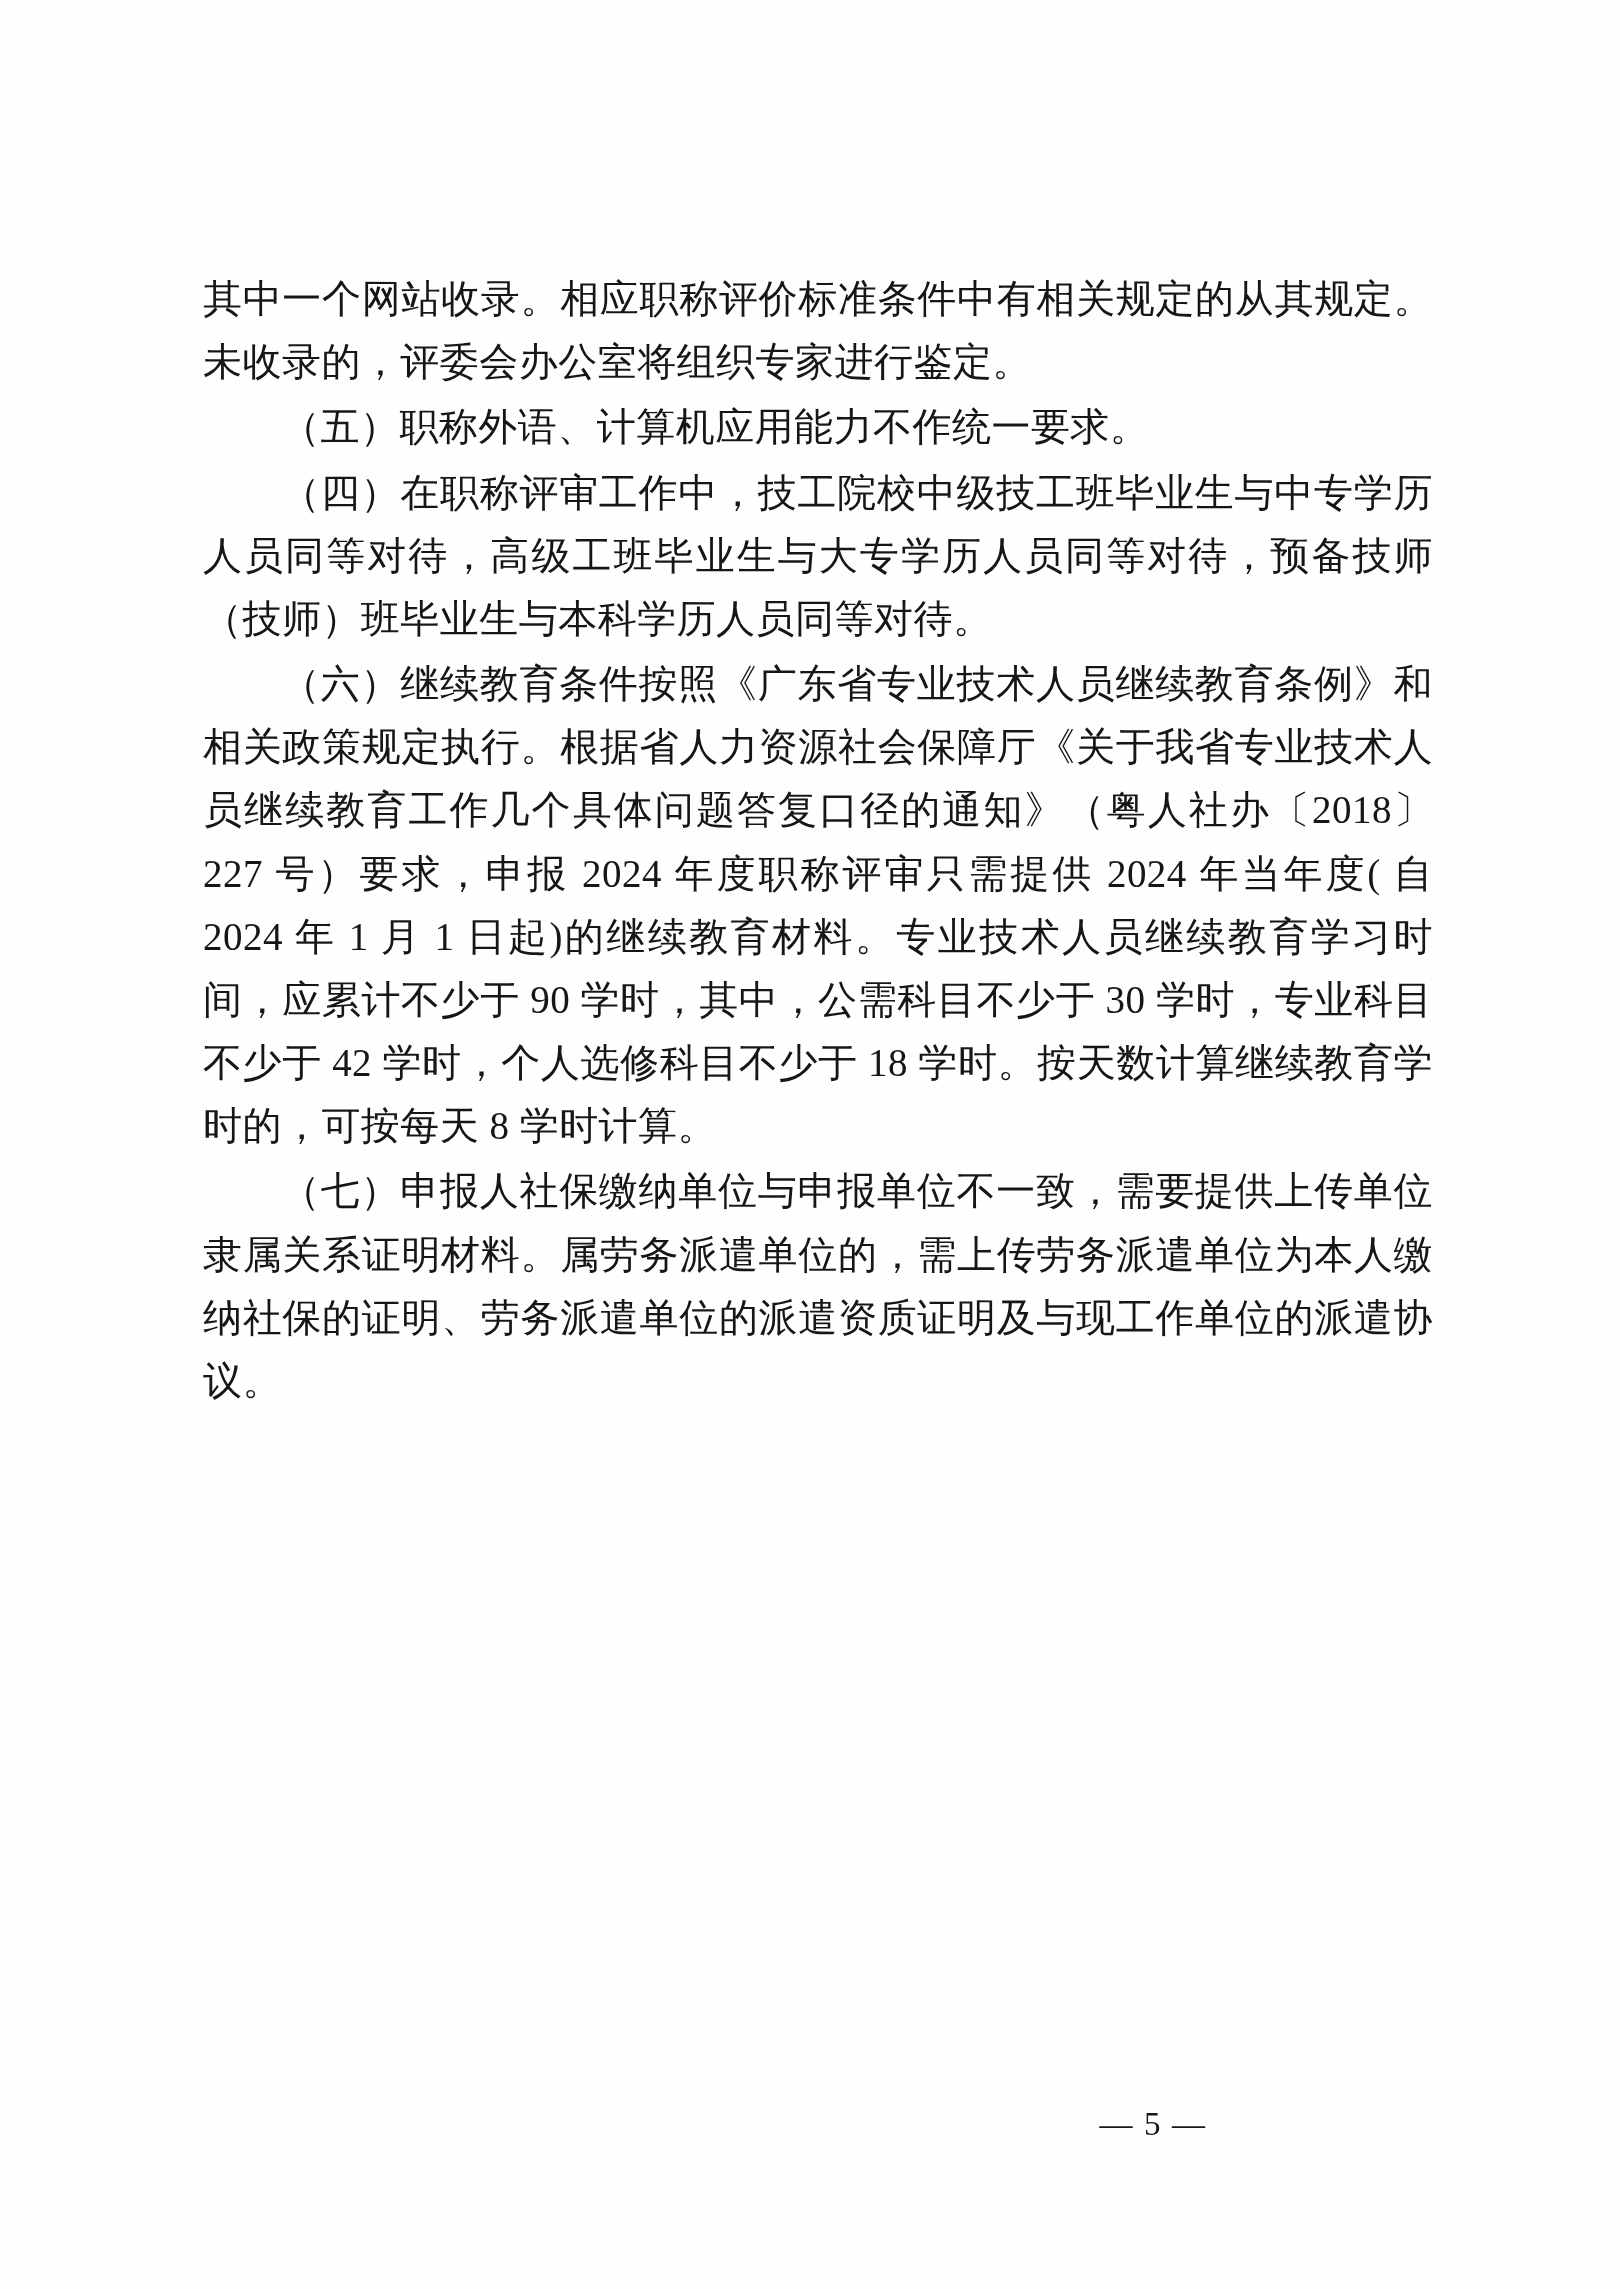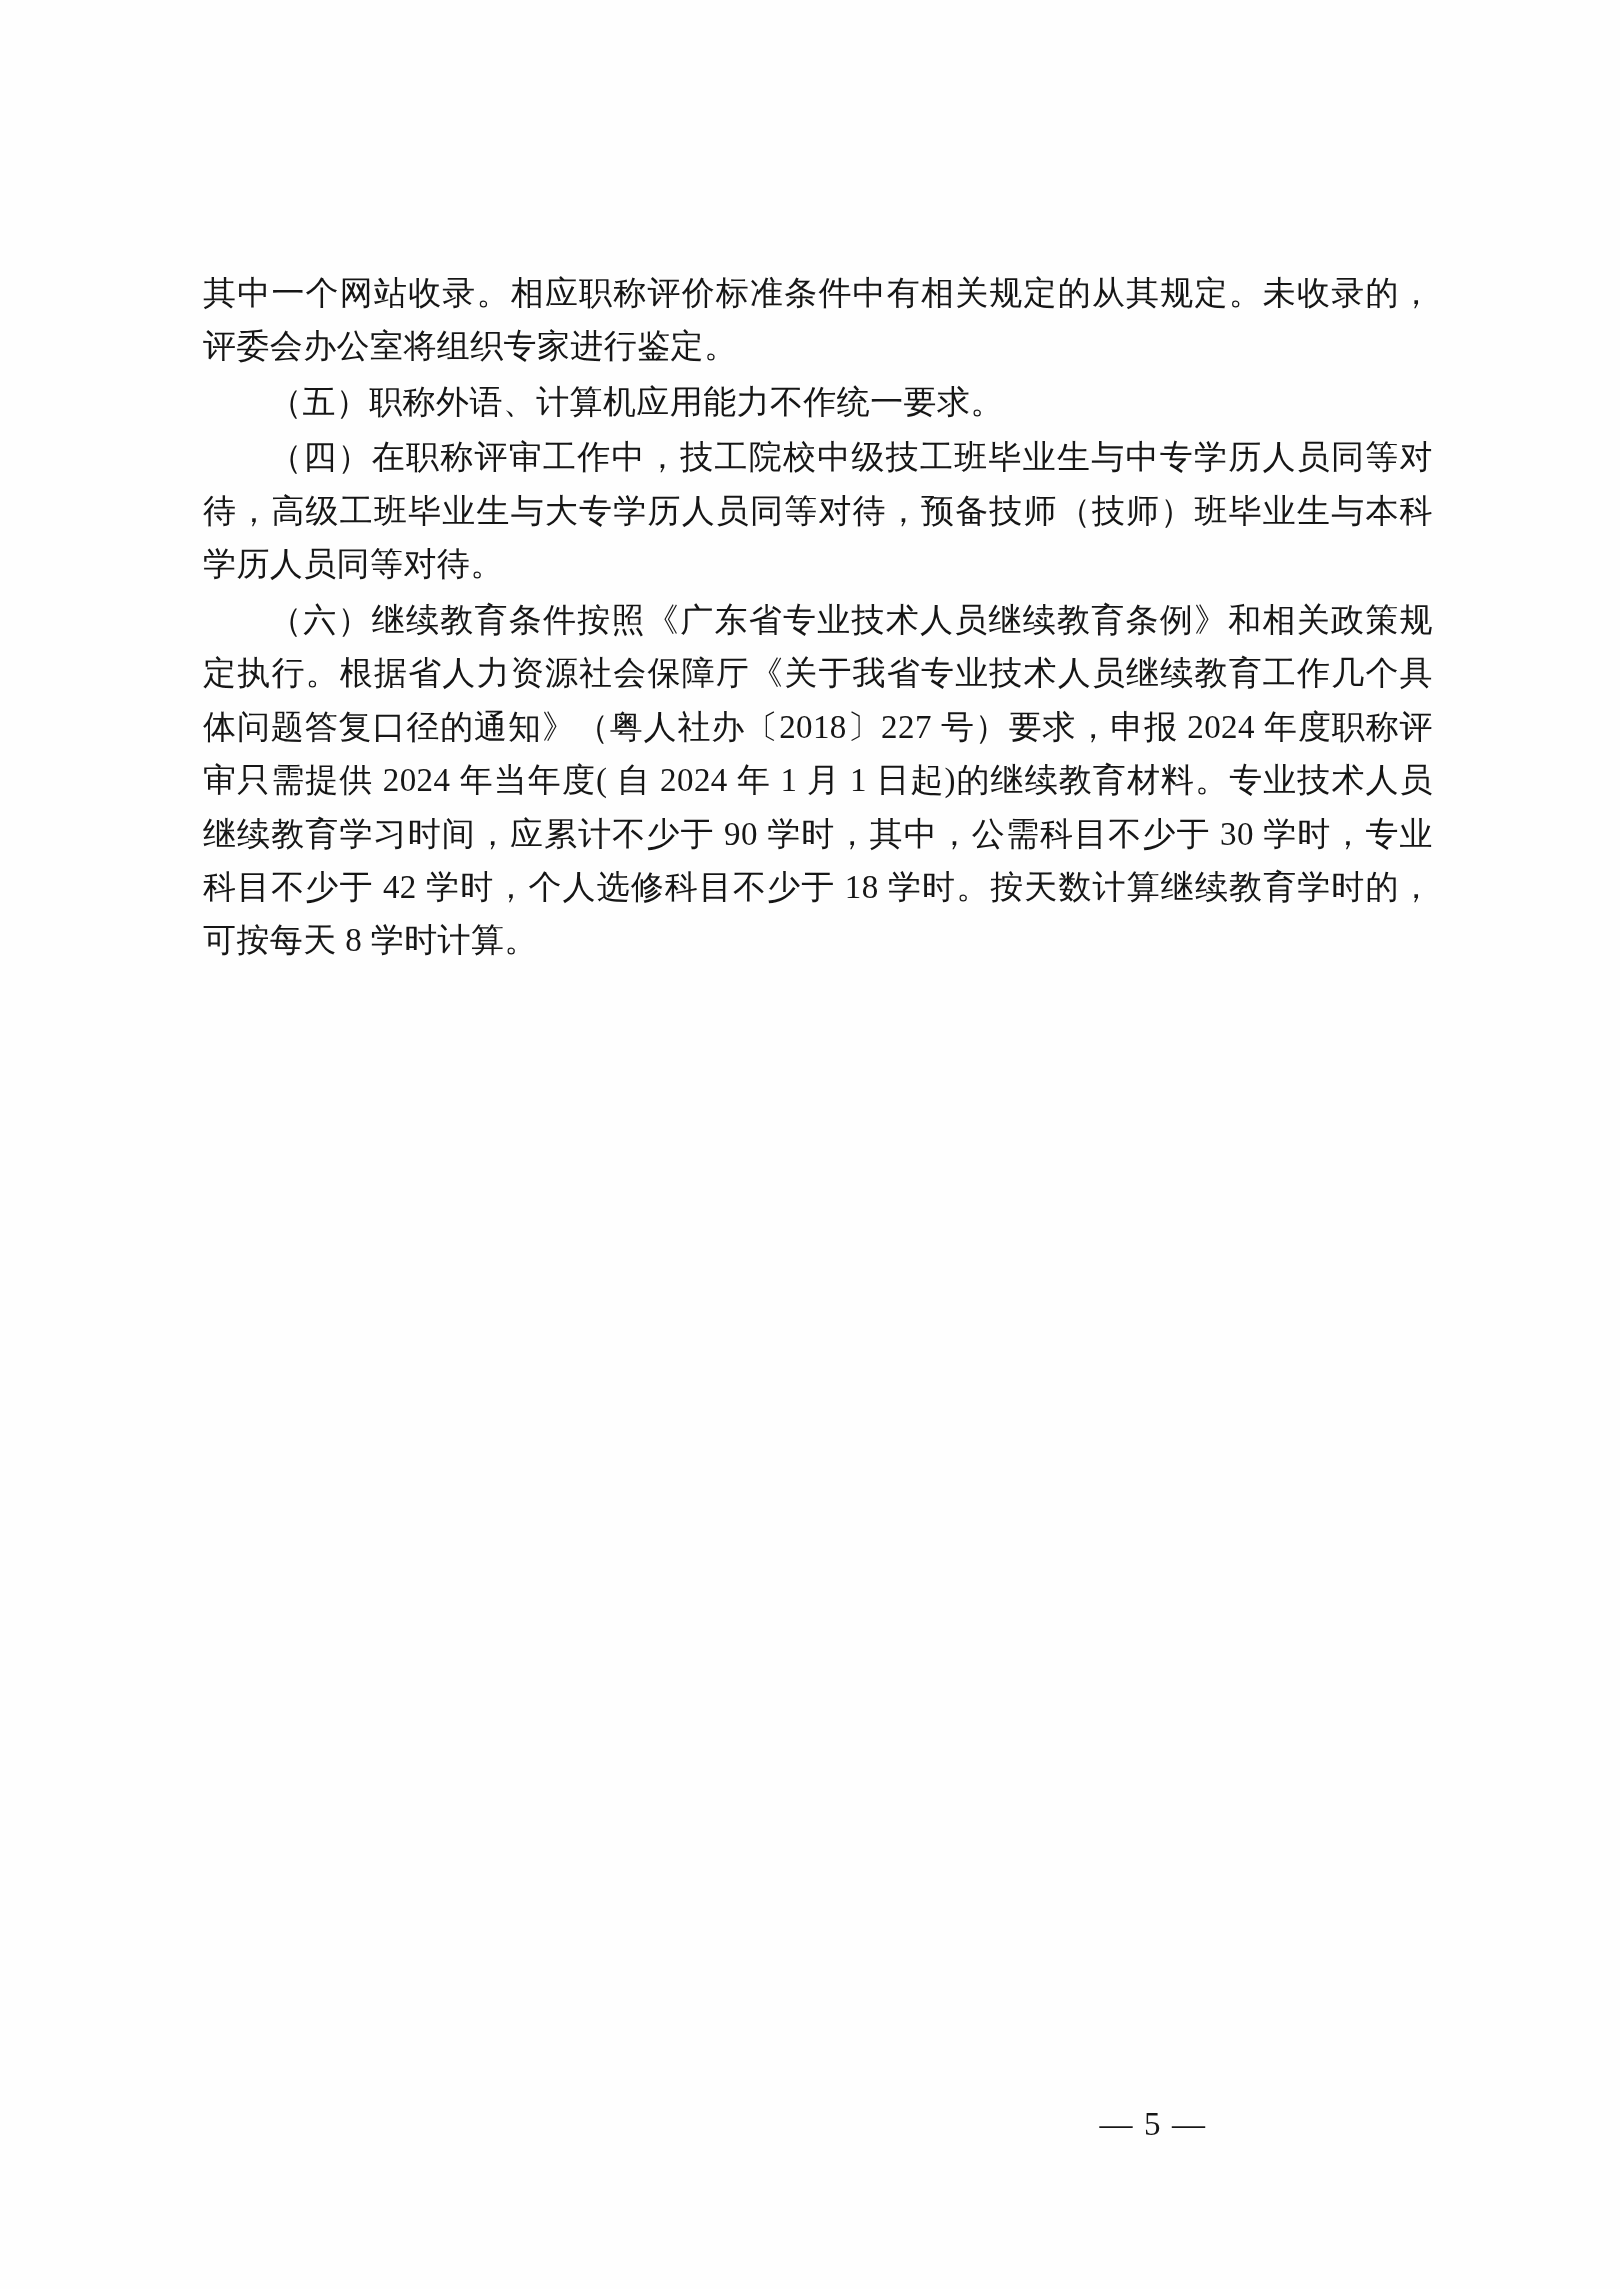--- a/index.html
+++ b/index.html
@@ -20,21 +20,21 @@
     box-sizing: border-box;
     overflow: hidden;
   }
   .content {
     position: absolute;
     left: 203px;
     top: 267px;
     width: 1230px;
   }
   .para {
-    font-size: 33px;
+    font-size: 39px;
     line-height: 1.62;
     letter-spacing: 0.012em;
     text-align: justify;
     text-justify: inter-ideograph;
     margin: 0 0 2px 0;
     color: #161616;
     font-family: "Liberation Serif", "DejaVu Serif", serif;
   }
   .indent {
     text-indent: 2em;
@@ -58,18 +58,19 @@
 </style>
 </head>
 <body>
 
 <div class="page">
   <div class="content">
     <p class="para">其中一个网站收录。相应职称评价标准条件中有相关规定的从其规定。未收录的，评委会办公室将组织专家进行鉴定。</p>
     <p class="para indent">（五）职称外语、计算机应用能力不作统一要求。</p>
     <p class="para indent">（四）在职称评审工作中，技工院校中级技工班毕业生与中专学历人员同等对待，高级工班毕业生与大专学历人员同等对待，预备技师（技师）班毕业生与本科学历人员同等对待。</p>
     <p class="para indent">（六）继续教育条件按照《广东省专业技术人员继续教育条例》和相关政策规定执行。根据省人力资源社会保障厅《关于我省专业技术人员继续教育工作几个具体问题答复口径的通知》（粤人社办〔2018〕227 号）要求，申报 2024 年度职称评审只需提供 2024 年当年度( 自 2024 年 1 月 1 日起)的继续教育材料。专业技术人员继续教育学习时间，应累计不少于 90 学时，其中，公需科目不少于 30 学时，专业科目不少于 42 学时，个人选修科目不少于 18 学时。按天数计算继续教育学时的，可按每天 8 学时计算。</p>
+    <p class="para indent">（七）申报人社保缴纳单位与申报单位不一致，需要提供上传单位隶属关系证明材料。属劳务派遣单位的，需上传劳务派遣单位为本人缴纳社保的证明、劳务派遣单位的派遣资质证明及与现工作单位的派遣协议。</p>
   </div>
   <div class="page-number">
     <span class="page-number-inner">— 5 —</span>
   </div>
 </div>
 
 
 </body></html>

